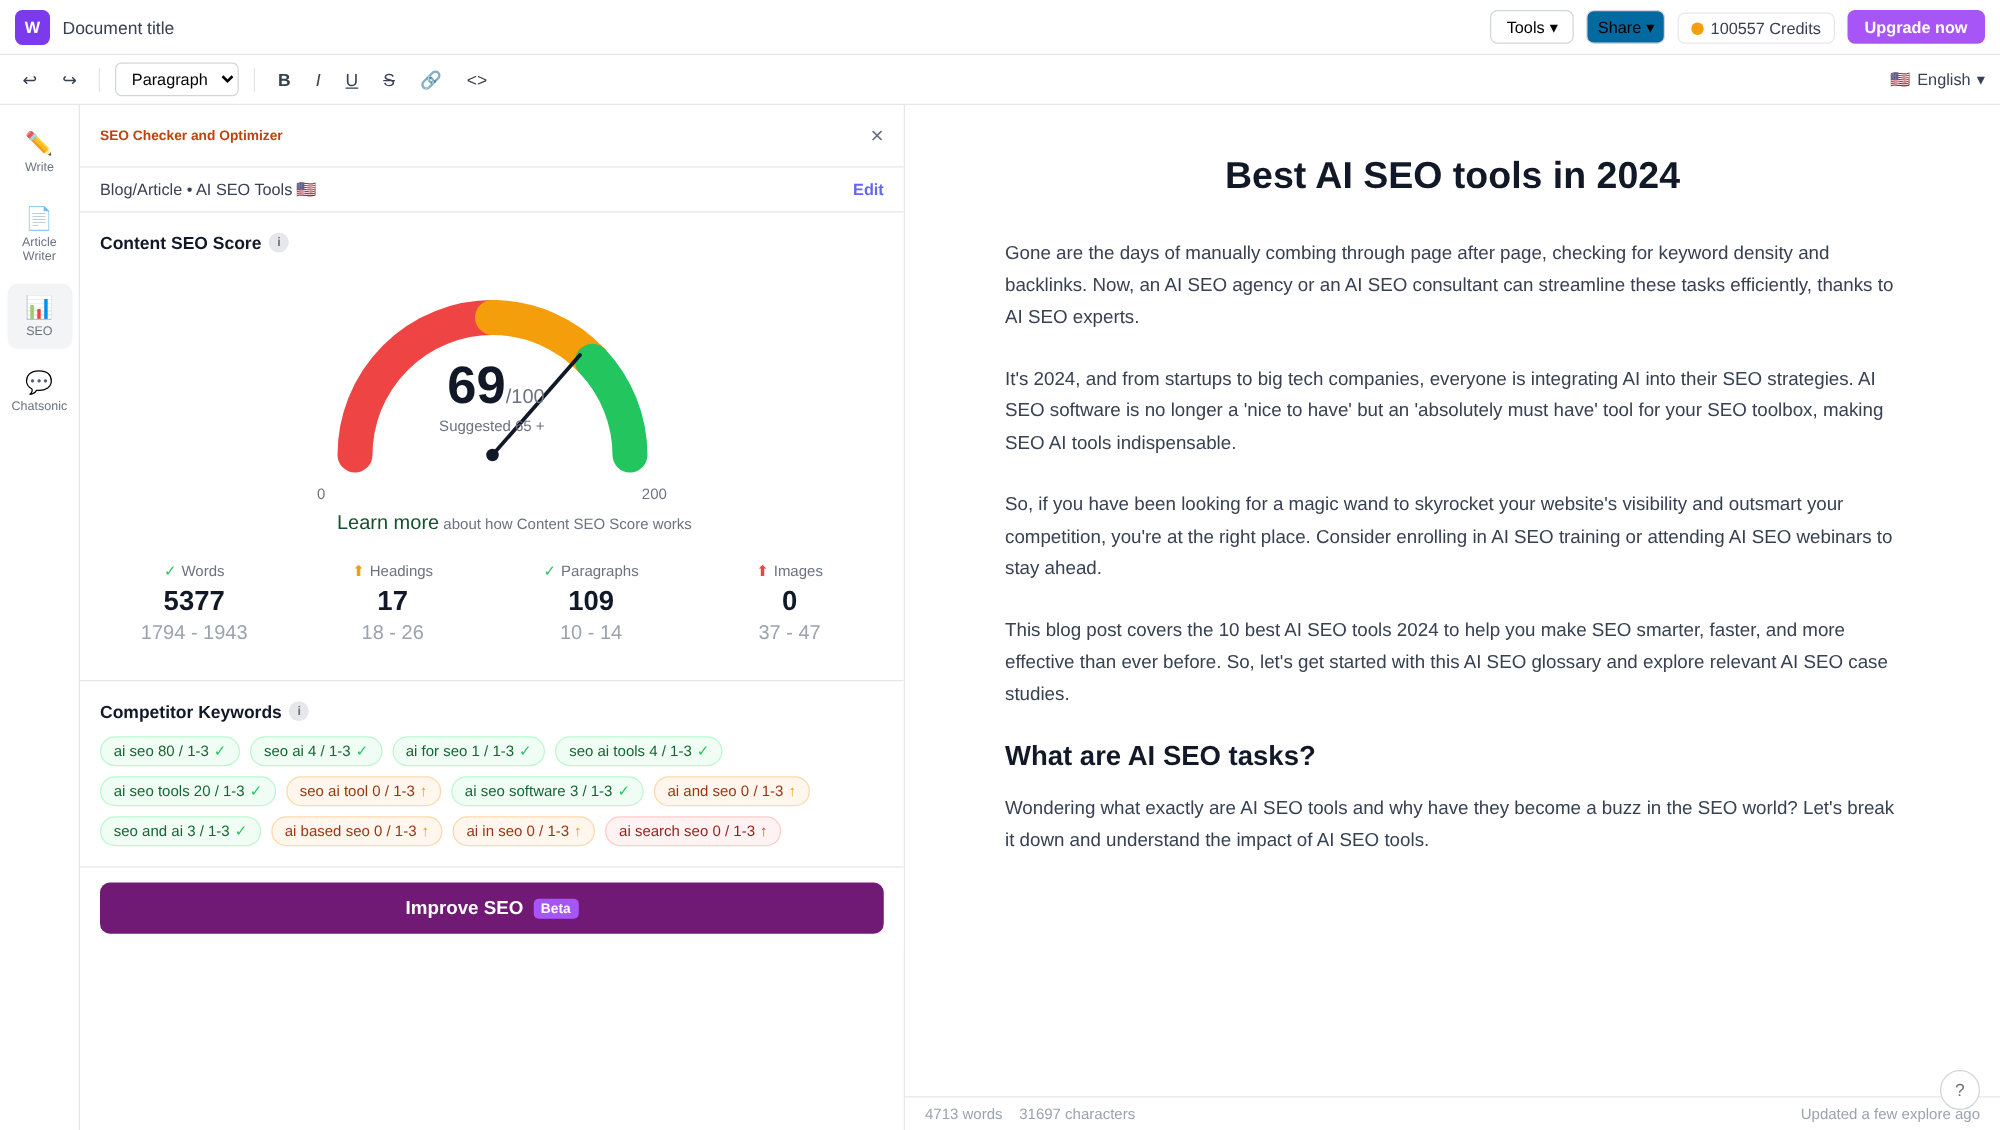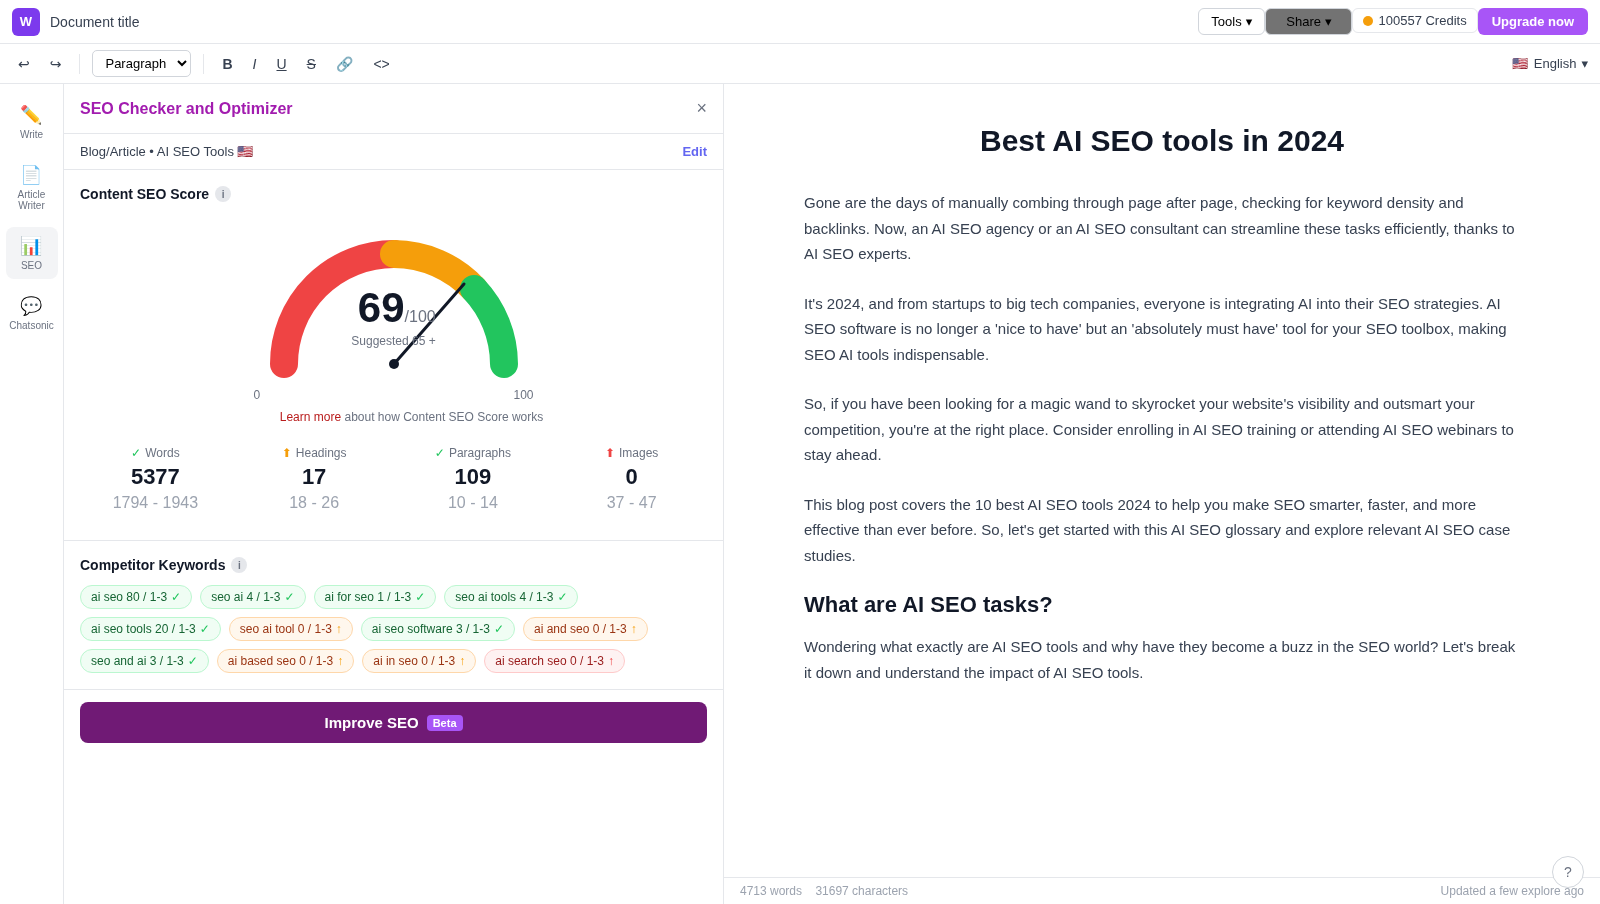--- a/index.html
+++ b/index.html
@@ -10,28 +10,28 @@
       display: flex; align-items: center; height: 44px;
       border-bottom: 1px solid #e5e7eb; padding: 0 12px;
       background: #fff; position: relative;
     }
     .app-logo {
       width: 28px; height: 28px; background: #7c3aed; border-radius: 6px;
       display: flex; align-items: center; justify-content: center;
       color: #fff; font-weight: 800; font-size: 13px; margin-right: 10px;
     }
     .doc-title { font-size: 14px; color: #374151; flex: 1; }
-    .top-right { display: flex; align-items: flex-start; margin-left: auto; }
+    .top-right { display: flex; align-items: flex-end; gap: 10px; margin-left: auto; }
     .btn-tools {
       border: 1px solid #d1d5db; background: #fff; border-radius: 6px;
       padding: 5px 12px; font-size: 13px; cursor: pointer; display: flex; align-items: center; gap: 4px;
     }
     .btn-share {
-      border: 1px solid #d1d5db; background: #737373; border-radius: 6px;
-      padding: 5px 20px; font-size: 13px; cursor: pointer; display: flex; align-items: center; gap: 4px;
+      border: 1px solid #d1d5db; background: #0369a1; border-radius: 6px;
+      padding: 5px 8px; font-size: 13px; cursor: pointer; display: flex; align-items: center; gap: 4px;
     }
     .credits-badge {
       display: flex; align-items: center; gap: 5px; font-size: 13px; color: #374151;
       border: 1px solid #e5e7eb; border-radius: 6px; padding: 4px 10px;
     }
     .credits-dot { width: 10px; height: 10px; background: #f59e0b; border-radius: 50%; }
     .btn-upgrade {
       background: #a855f7; color: #fff; border: none; border-radius: 6px;
       padding: 6px 14px; font-size: 13px; font-weight: 600; cursor: pointer;
     }
@@ -69,21 +69,21 @@
 
     
     .seo-panel {
       width: 660px; border-right: 1px solid #e5e7eb; background: #fff;
       display: flex; flex-direction: column; overflow-y: auto;
     }
     .panel-header {
       display: flex; align-items: center; justify-content: space-between;
       padding: 14px 16px; border-bottom: 1px solid #e5e7eb;
     }
-    .panel-title { font-size: 16px; font-weight: 600; color: #a21caf; }
+    .panel-title { font-size: 11px; font-weight: 600; color: #c2410c; }
     .close-btn { background: none; border: none; cursor: pointer; font-size: 18px; color: #6b7280; }
 
     .breadcrumb-bar {
       display: flex; align-items: center; justify-content: space-between;
       padding: 10px 16px; border-bottom: 1px solid #e5e7eb;
     }
     .breadcrumb-text { font-size: 13px; color: #374151; }
     .edit-btn { color: #6366f1; font-size: 13px; font-weight: 600; cursor: pointer; background: none; border: none; }
 
     
@@ -93,21 +93,21 @@
 
     
     .gauge-container { display: flex; flex-direction: column; align-items: center; padding: 10px 0; }
     .gauge-wrapper { position: relative; width: 280px; height: 160px; }
     .gauge-labels { display: flex; justify-content: space-between; width: 280px; margin-top: 4px; font-size: 12px; color: #6b7280; }
     .gauge-score { position: absolute; bottom: 36px; left: 50%; transform: translateX(-50%); text-align: right; }
     .gauge-number { font-size: 42px; font-weight: 700; color: #111827; }
     .gauge-max { font-size: 16px; color: #6b7280; }
     .gauge-suggested { font-size: 12px; color: #6b7280; margin-top: 2px; }
     .learn-more-text { font-size: 12px; color: #6b7280; margin-top: 8px; }
-    .learn-more-link { color: #b91c1c; cursor: pointer; font-size: 12px; padding-left: 36px; }
+    .learn-more-link { color: #14532d; cursor: pointer; font-size: 16px; padding-left: 36px; }
 
     
     .metrics-grid { display: grid; grid-template-columns: 1fr 1fr 1fr 1fr; gap: 8px; padding: 12px 0; }
     .metric-item { text-align: center; }
     .metric-label { font-size: 12px; color: #6b7280; display: flex; align-items: center; justify-content: center; gap: 4px; }
     .metric-value { font-size: 22px; font-weight: 700; color: #111827; margin: 4px 0; }
     .metric-range { font-size: 16px; color: #9ca3af; }
     .check-green { color: #22c55e; font-size: 12px; }
     .check-orange { color: #f59e0b; font-size: 12px; }
     .arrow-up-red { color: #ef4444; font-size: 12px; }
@@ -263,21 +263,21 @@
             <line x1="140" y1="140" x2="210" y2="60" stroke="#111827" stroke-width="3" stroke-linecap="round"></line>
             <circle cx="140" cy="140" r="5" fill="#111827"></circle>
           </svg>
           <div class="gauge-score">
             <span class="gauge-number">69</span><span class="gauge-max">/100</span>
             <div class="gauge-suggested">Suggested  65 +</div>
           </div>
         </div>
         <div class="gauge-labels">
           <span>0</span>
-          <span>100</span>
+          <span>200</span>
         </div>
         <div class="learn-more-text">
           <span class="learn-more-link">Learn more</span>
           <span> about how Content SEO Score works</span>
         </div>
       </div>
 
       <div class="metrics-grid">
         <div class="metric-item">
           <div class="metric-label">

